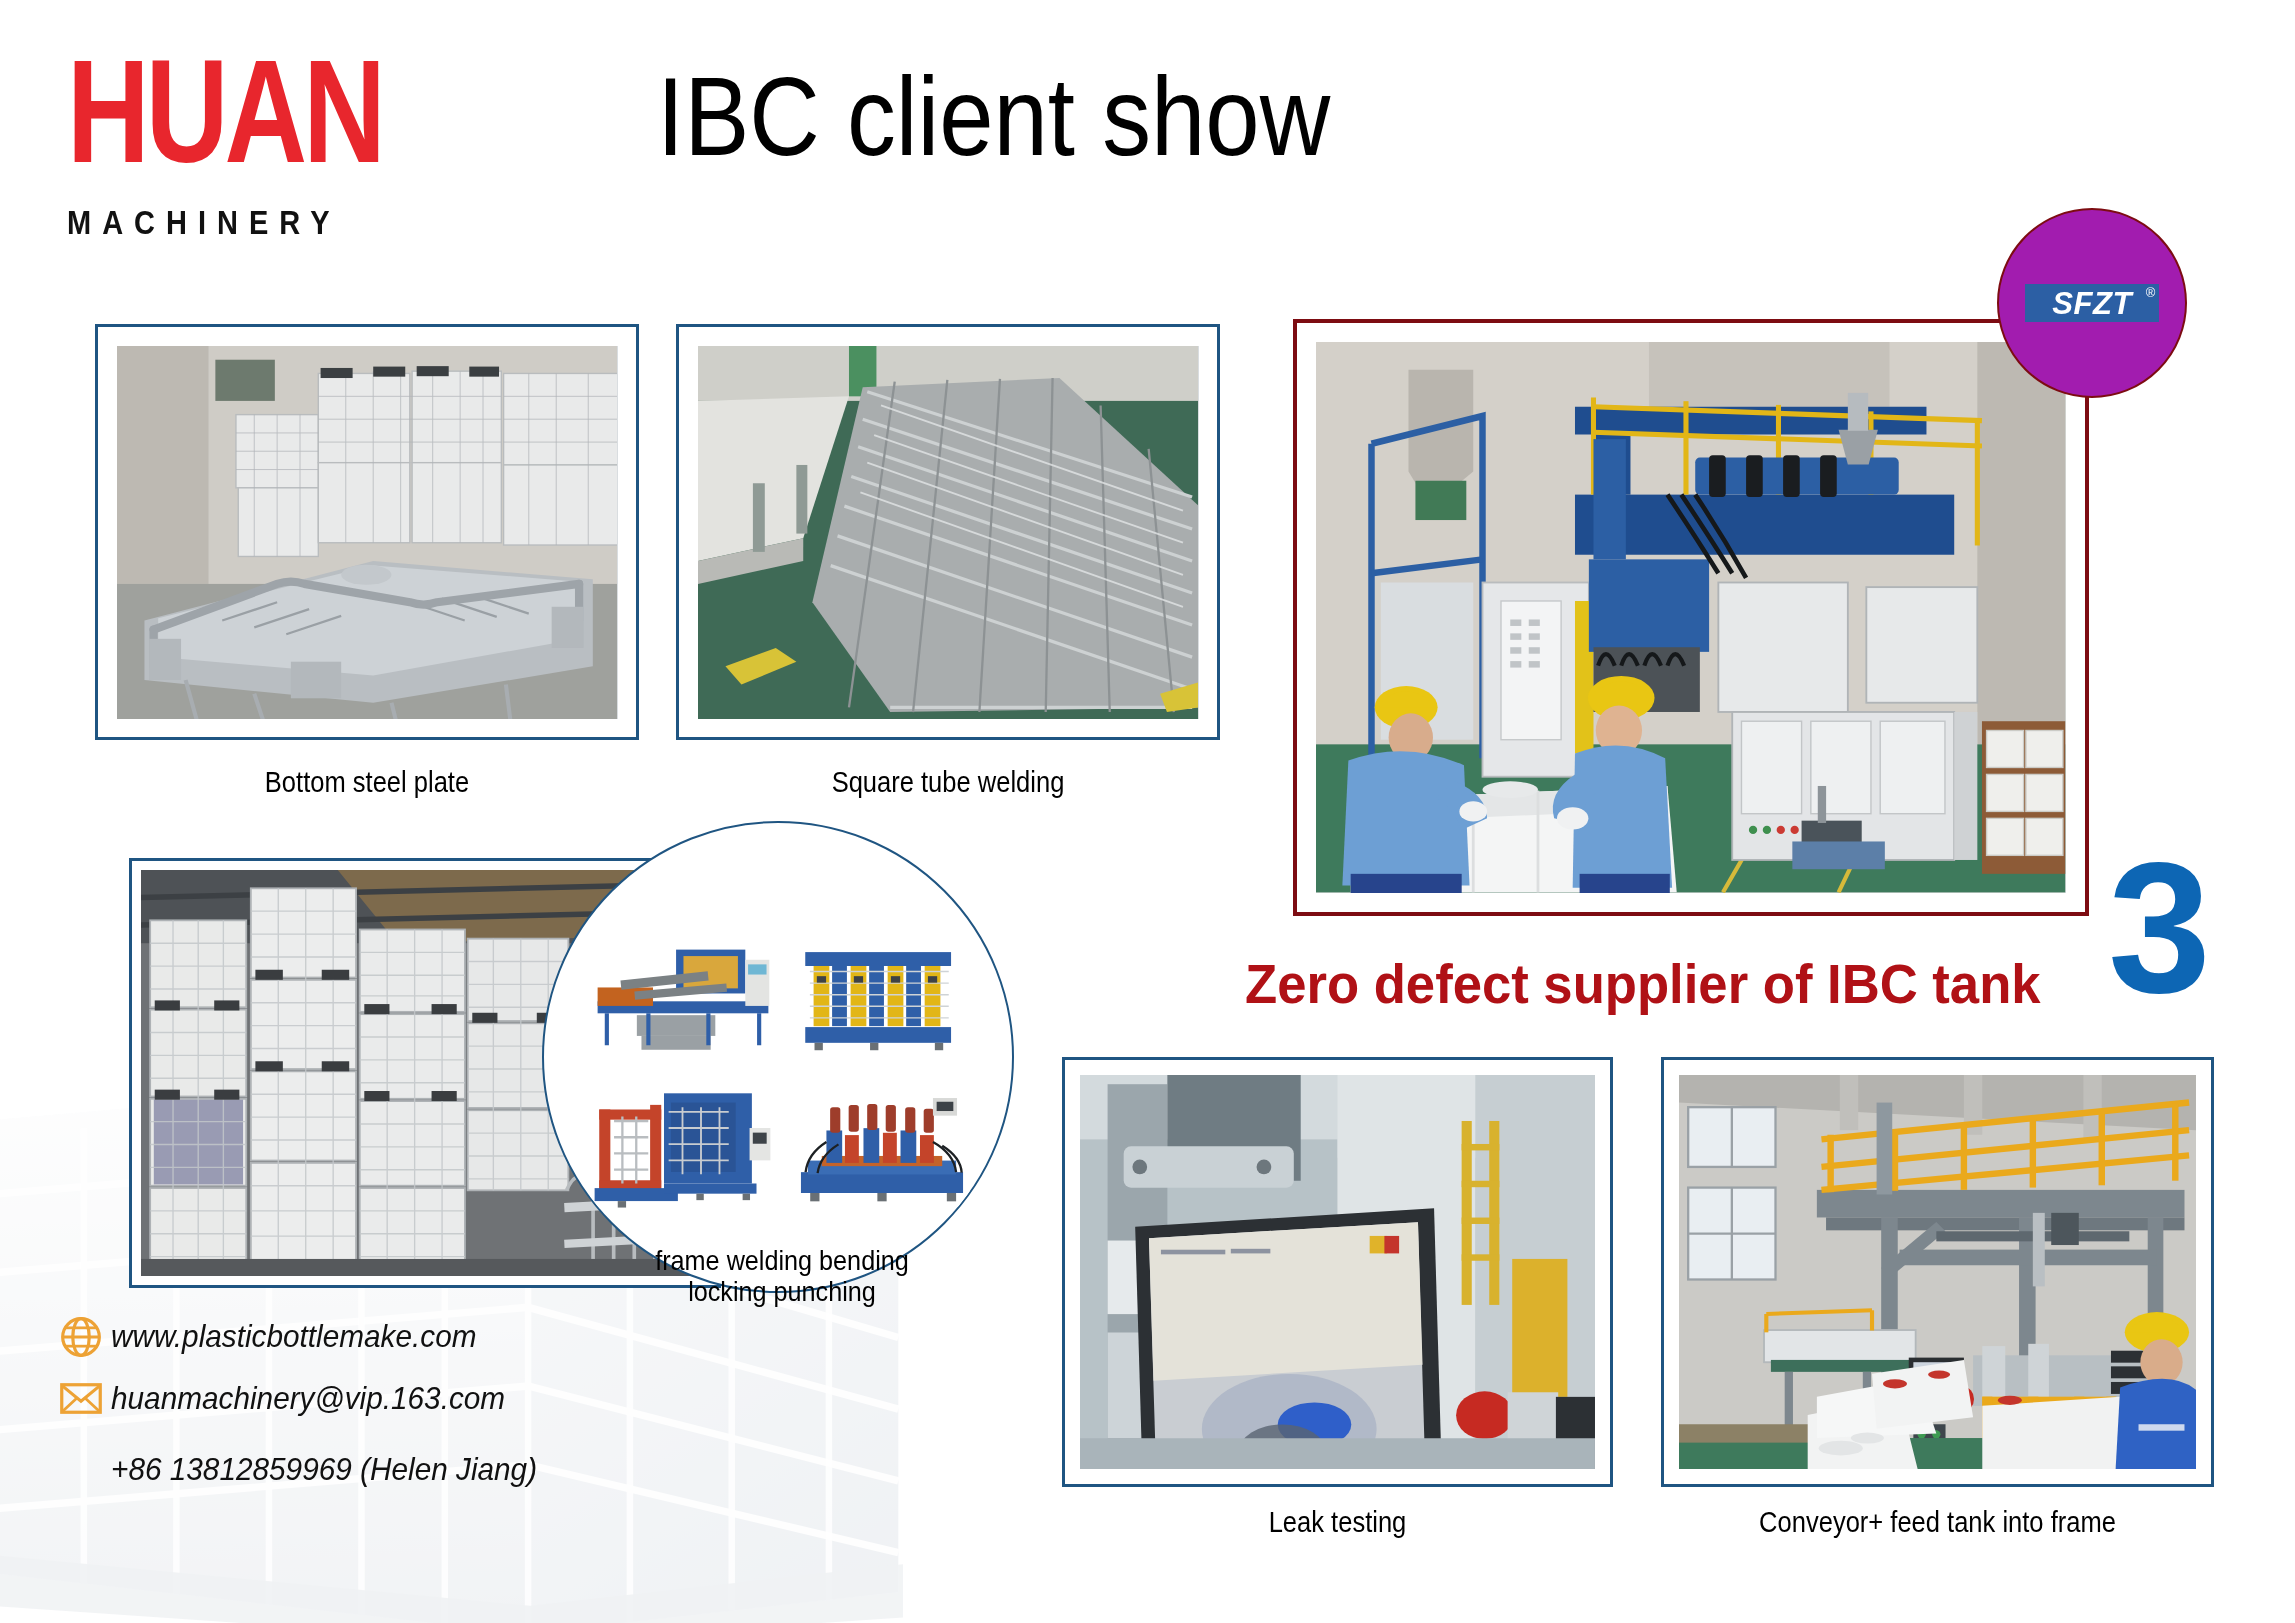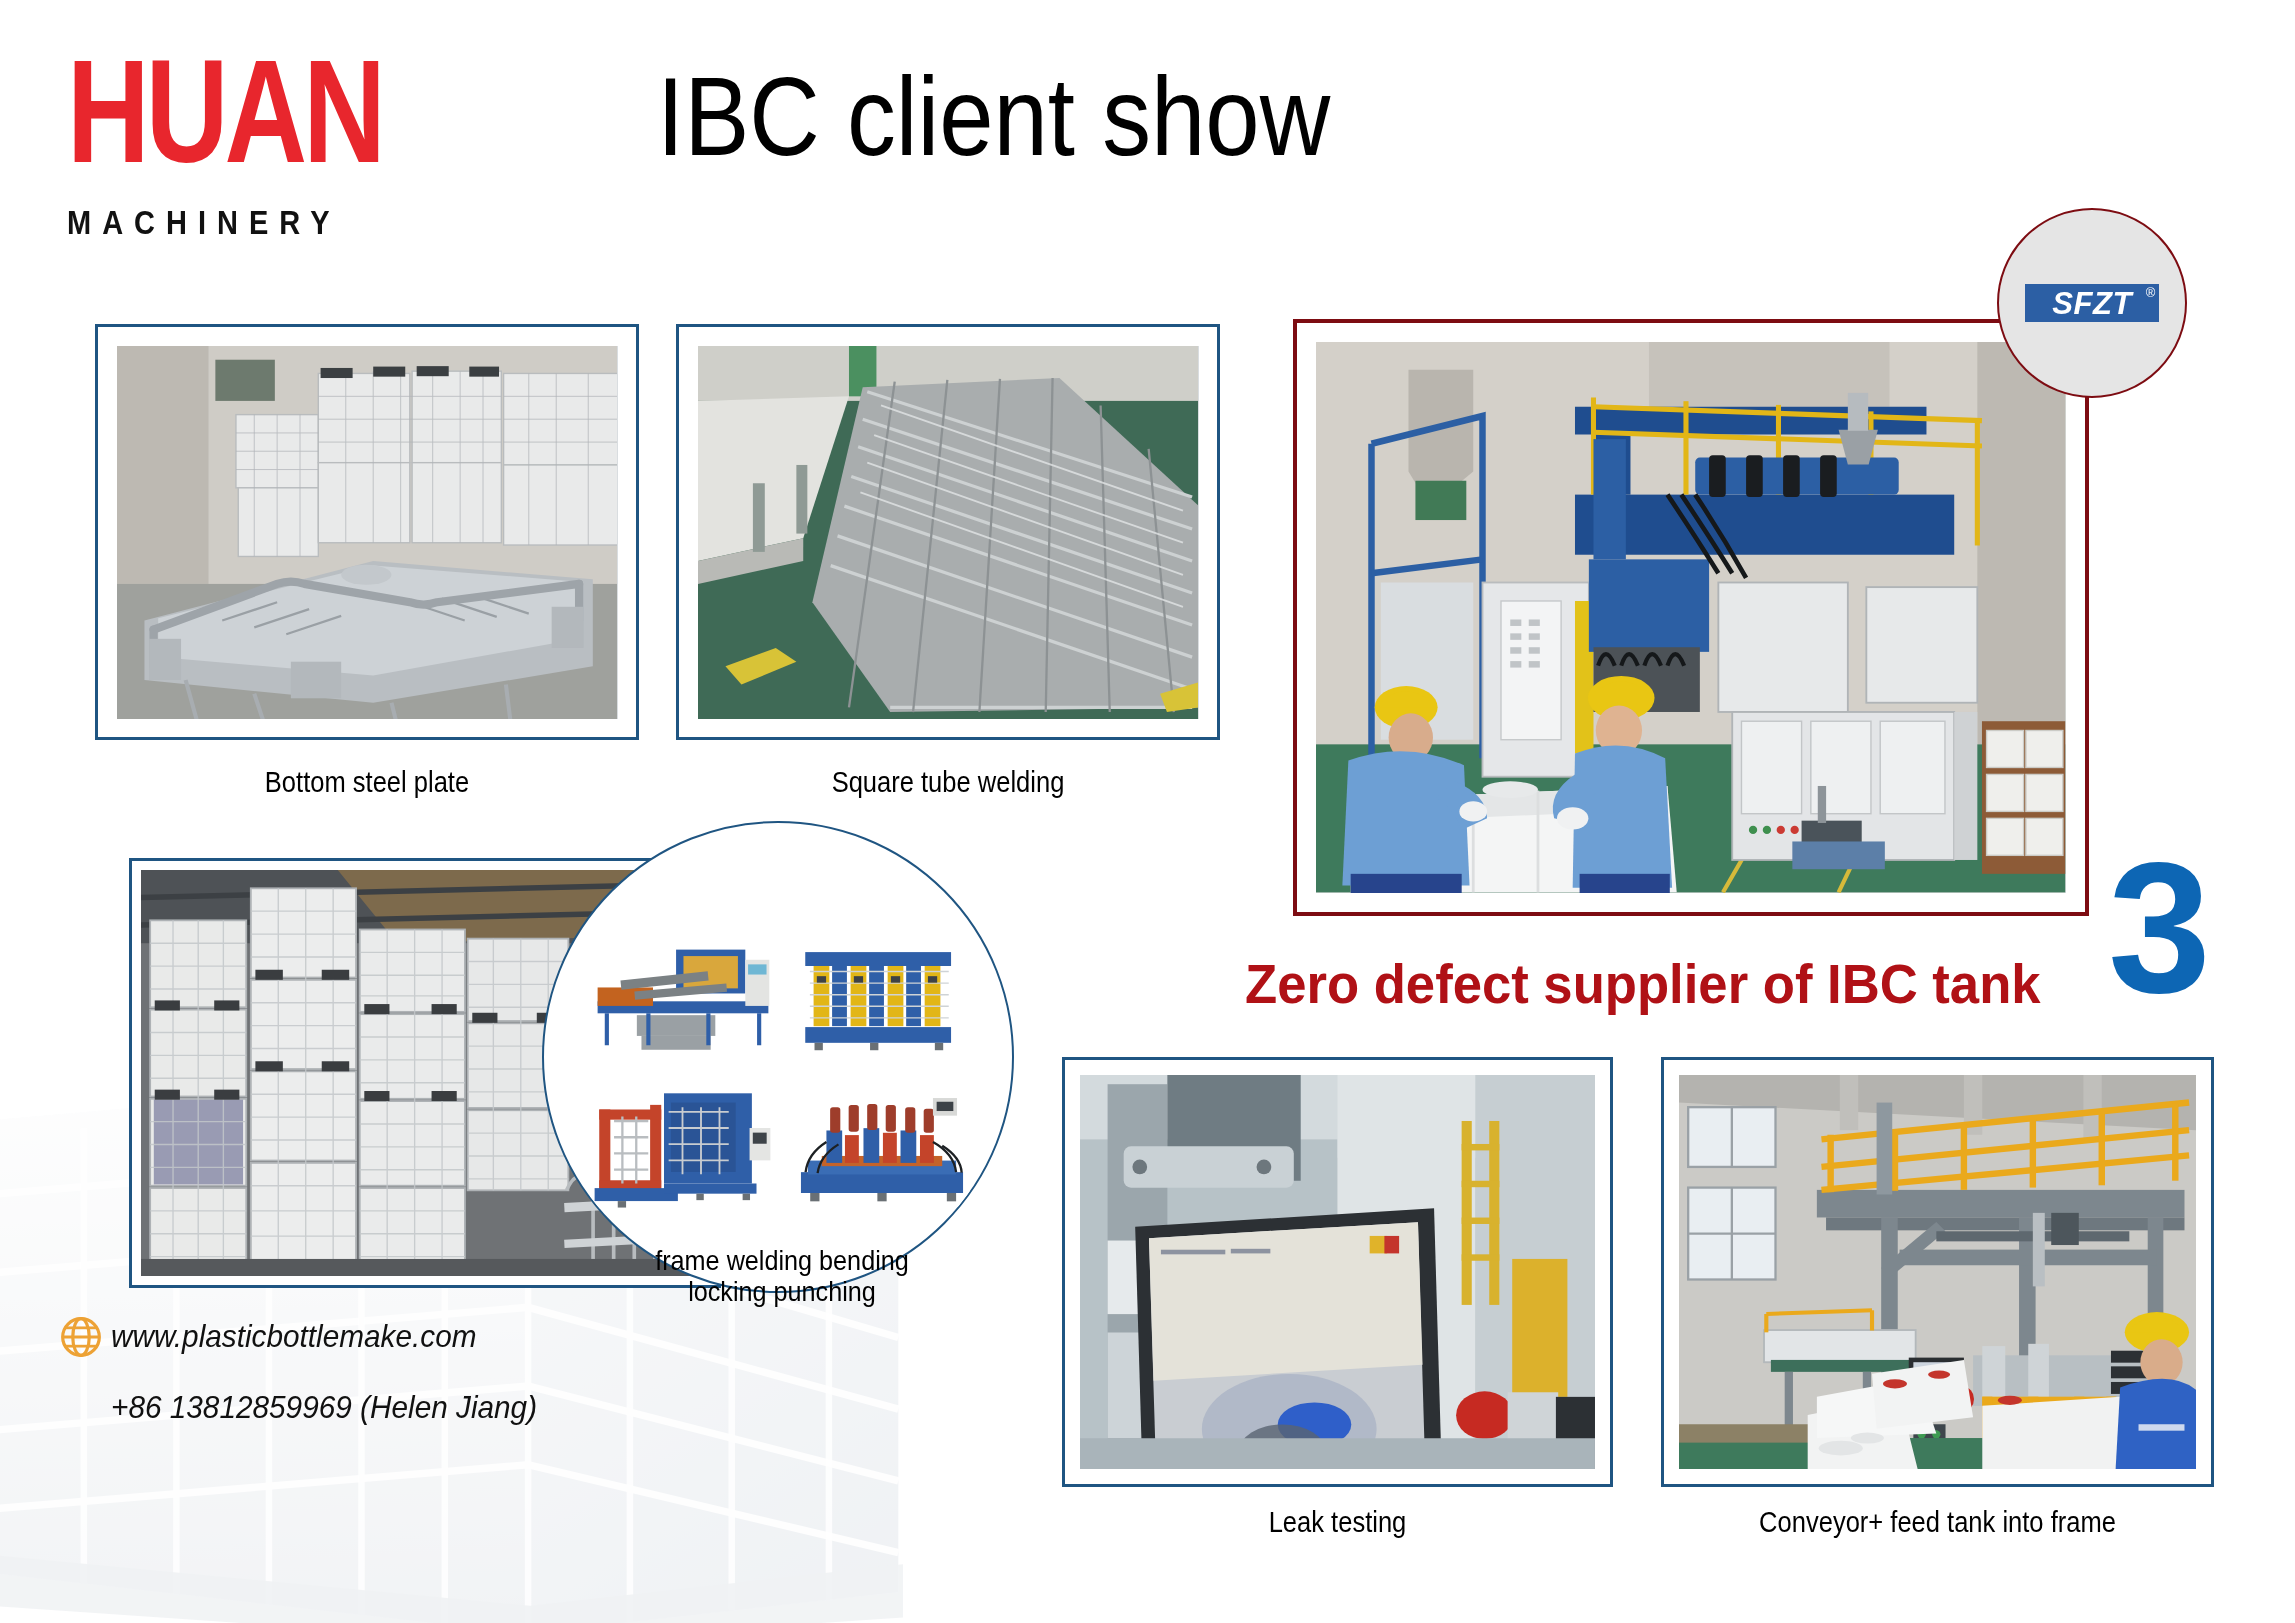--- a/index.html
+++ b/index.html
@@ -50,21 +50,21 @@
     white-space: nowrap;
   }
 
   
   #sfzt-badge {
     position: absolute;
     left: 1997px; top: 208px;
     width: 190px; height: 190px;
     border: 2.8px solid #7d0c12;
     border-radius: 50%;
-    background: #e5e5e5;
+    background: #a21caf;
     display: flex; align-items: center; justify-content: center;
     z-index: 40;
   }
   #sfzt-plate {
     background: #2c5fa4;
     width: 134px; height: 38px;
     display: flex; align-items: center; justify-content: center;
     position: relative;
   }
   #sfzt-text {
@@ -933,20 +933,30 @@
           <circle cx="48" cy="48" r="40" fill="none" stroke="#eda235" stroke-width="7"></circle>
           <ellipse cx="48" cy="48" rx="18" ry="40" fill="none" stroke="#eda235" stroke-width="7"></ellipse>
           <line x1="8" y1="48" x2="88" y2="48" stroke="#eda235" stroke-width="7"></line>
           <line x1="14" y1="28" x2="82" y2="28" stroke="#eda235" stroke-width="6"></line>
           <line x1="14" y1="68" x2="82" y2="68" stroke="#eda235" stroke-width="6"></line>
         </svg>
       </div>
       <div class="contact-text">www.plasticbottlemake.com</div>
     </div>
 
+    <div class="contact-row">
+      <div class="contact-icon">
+        <svg width="44" height="35" viewBox="0 0 96 76">
+          <rect x="6" y="8" width="84" height="60" fill="none" stroke="#eda235" stroke-width="7"></rect>
+          <path d="M8,11 L48,44 L88,11" fill="none" stroke="#eda235" stroke-width="7"></path>
+          <path d="M8,66 L38,38 M88,66 L58,38" fill="none" stroke="#eda235" stroke-width="6"></path>
+        </svg>
+      </div>
+      <div class="contact-text">huanmachinery@vip.163.com</div>
+    </div>
 
     <div class="ph-group">
       <div class="ph-line">
         <div class="contact-icon"></div>
         <div class="contact-text">+86 13812859969 (Helen Jiang)</div>
       </div>
     </div>
   </div>
 
 </div>

